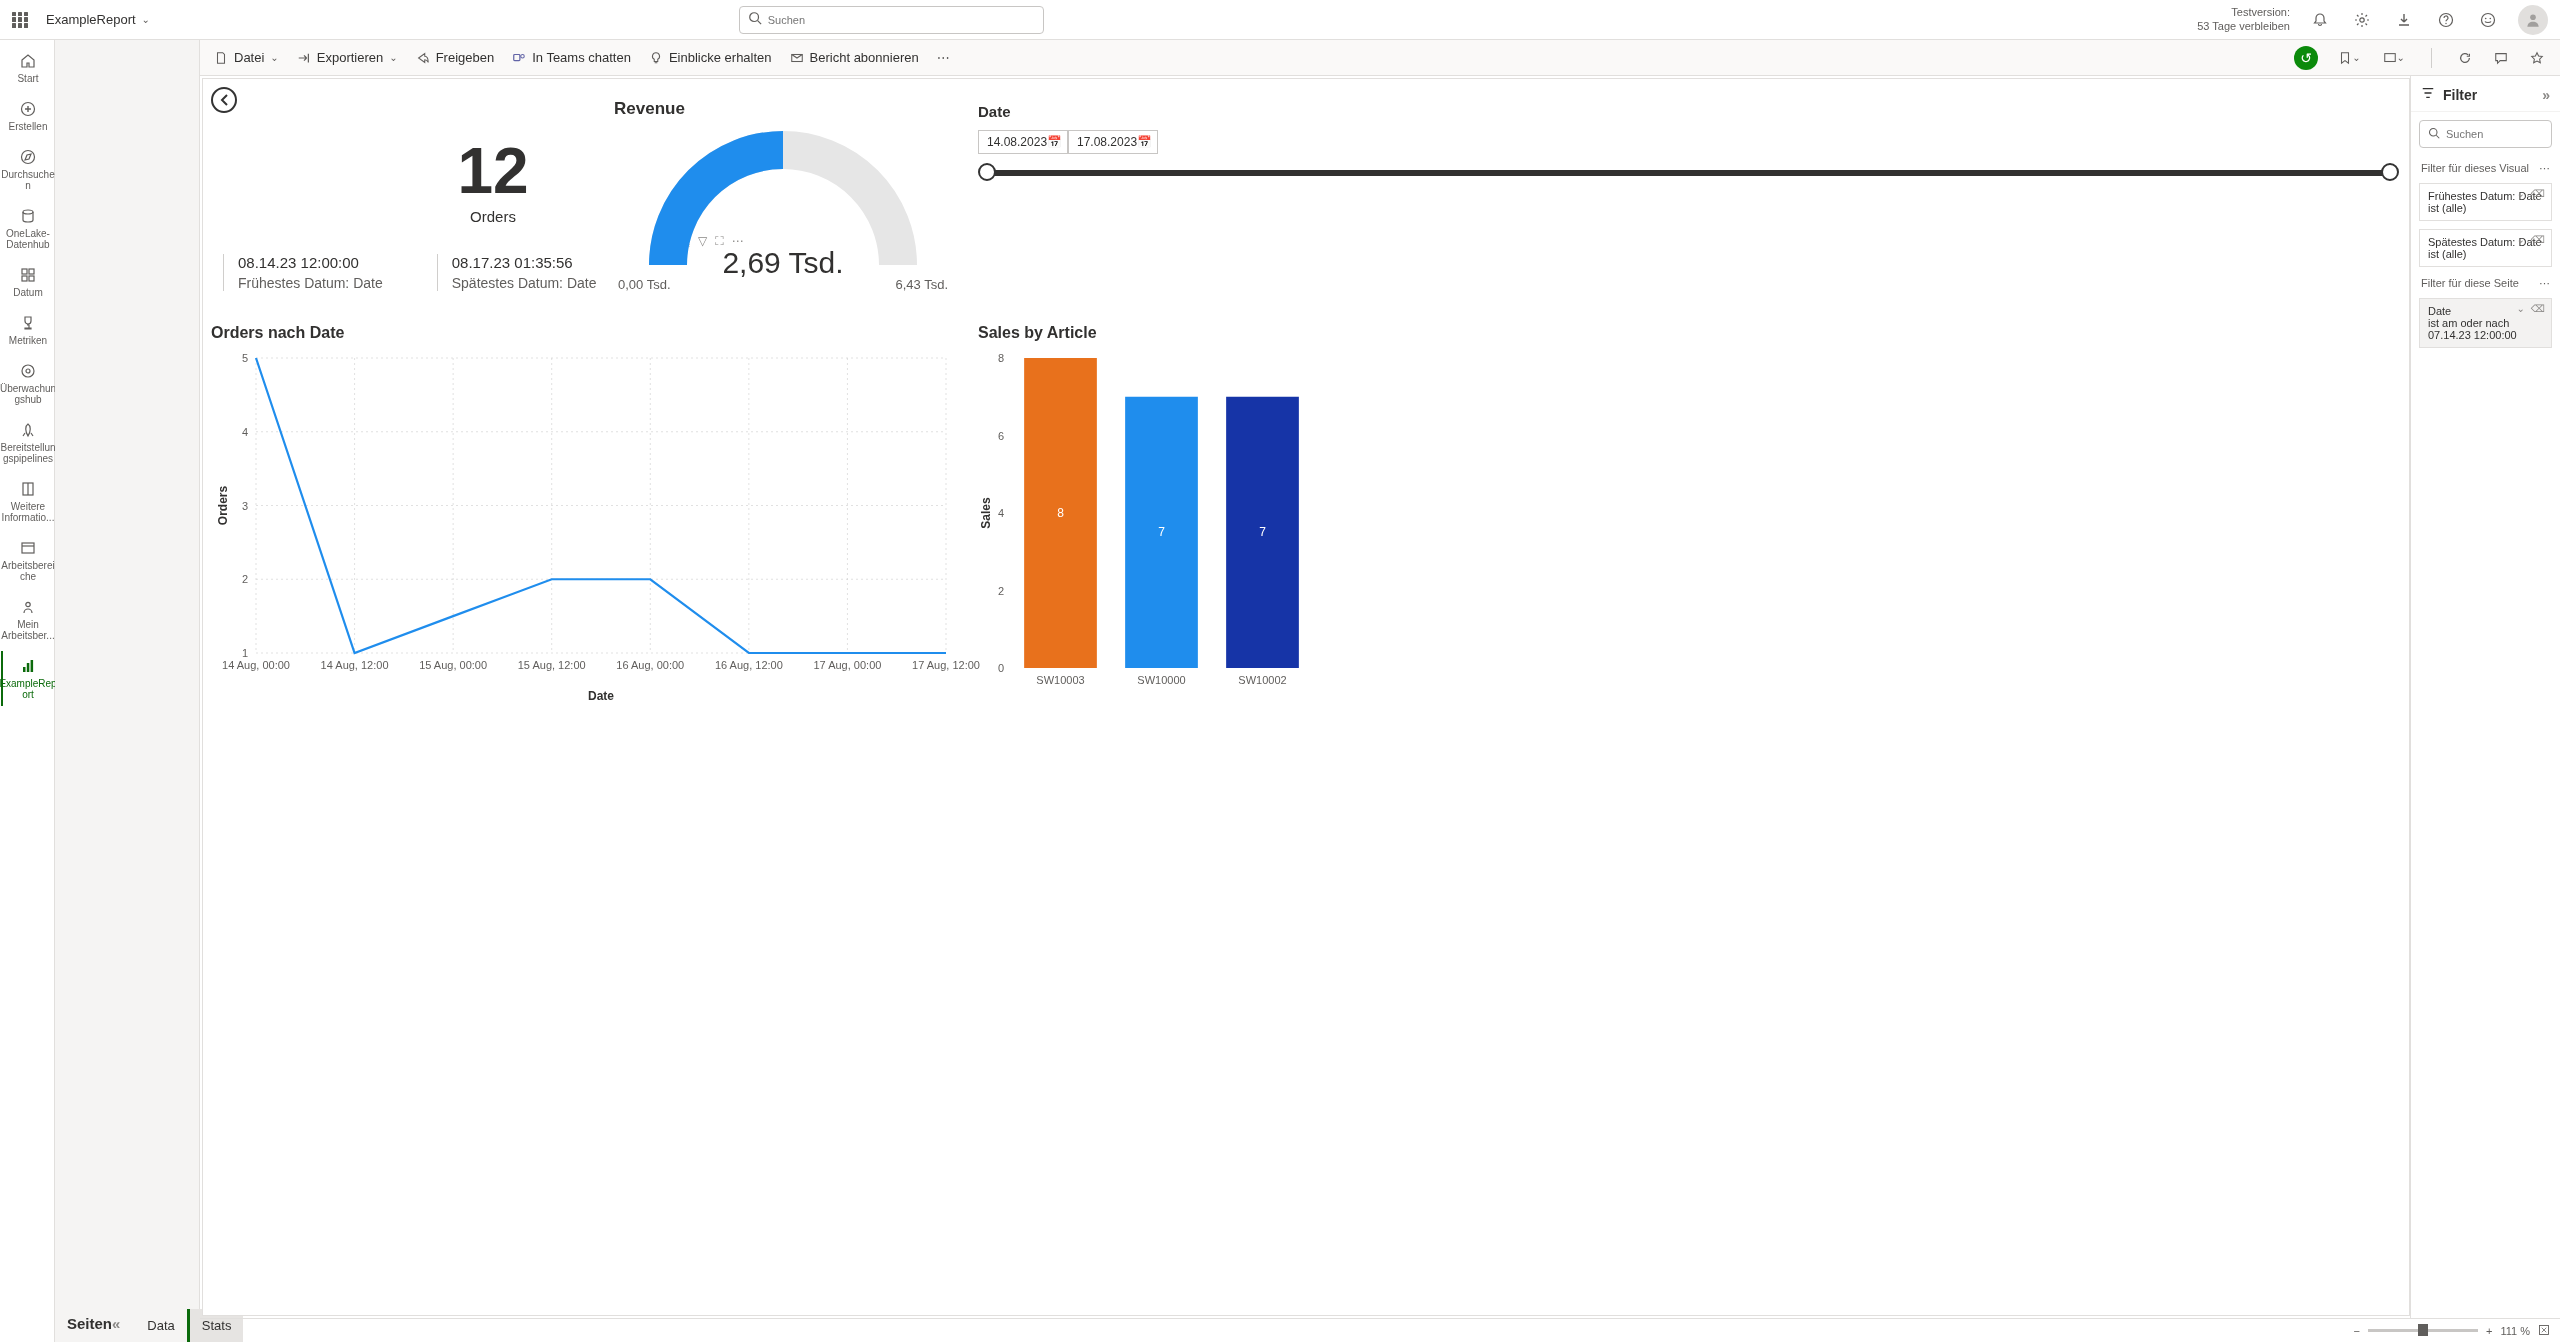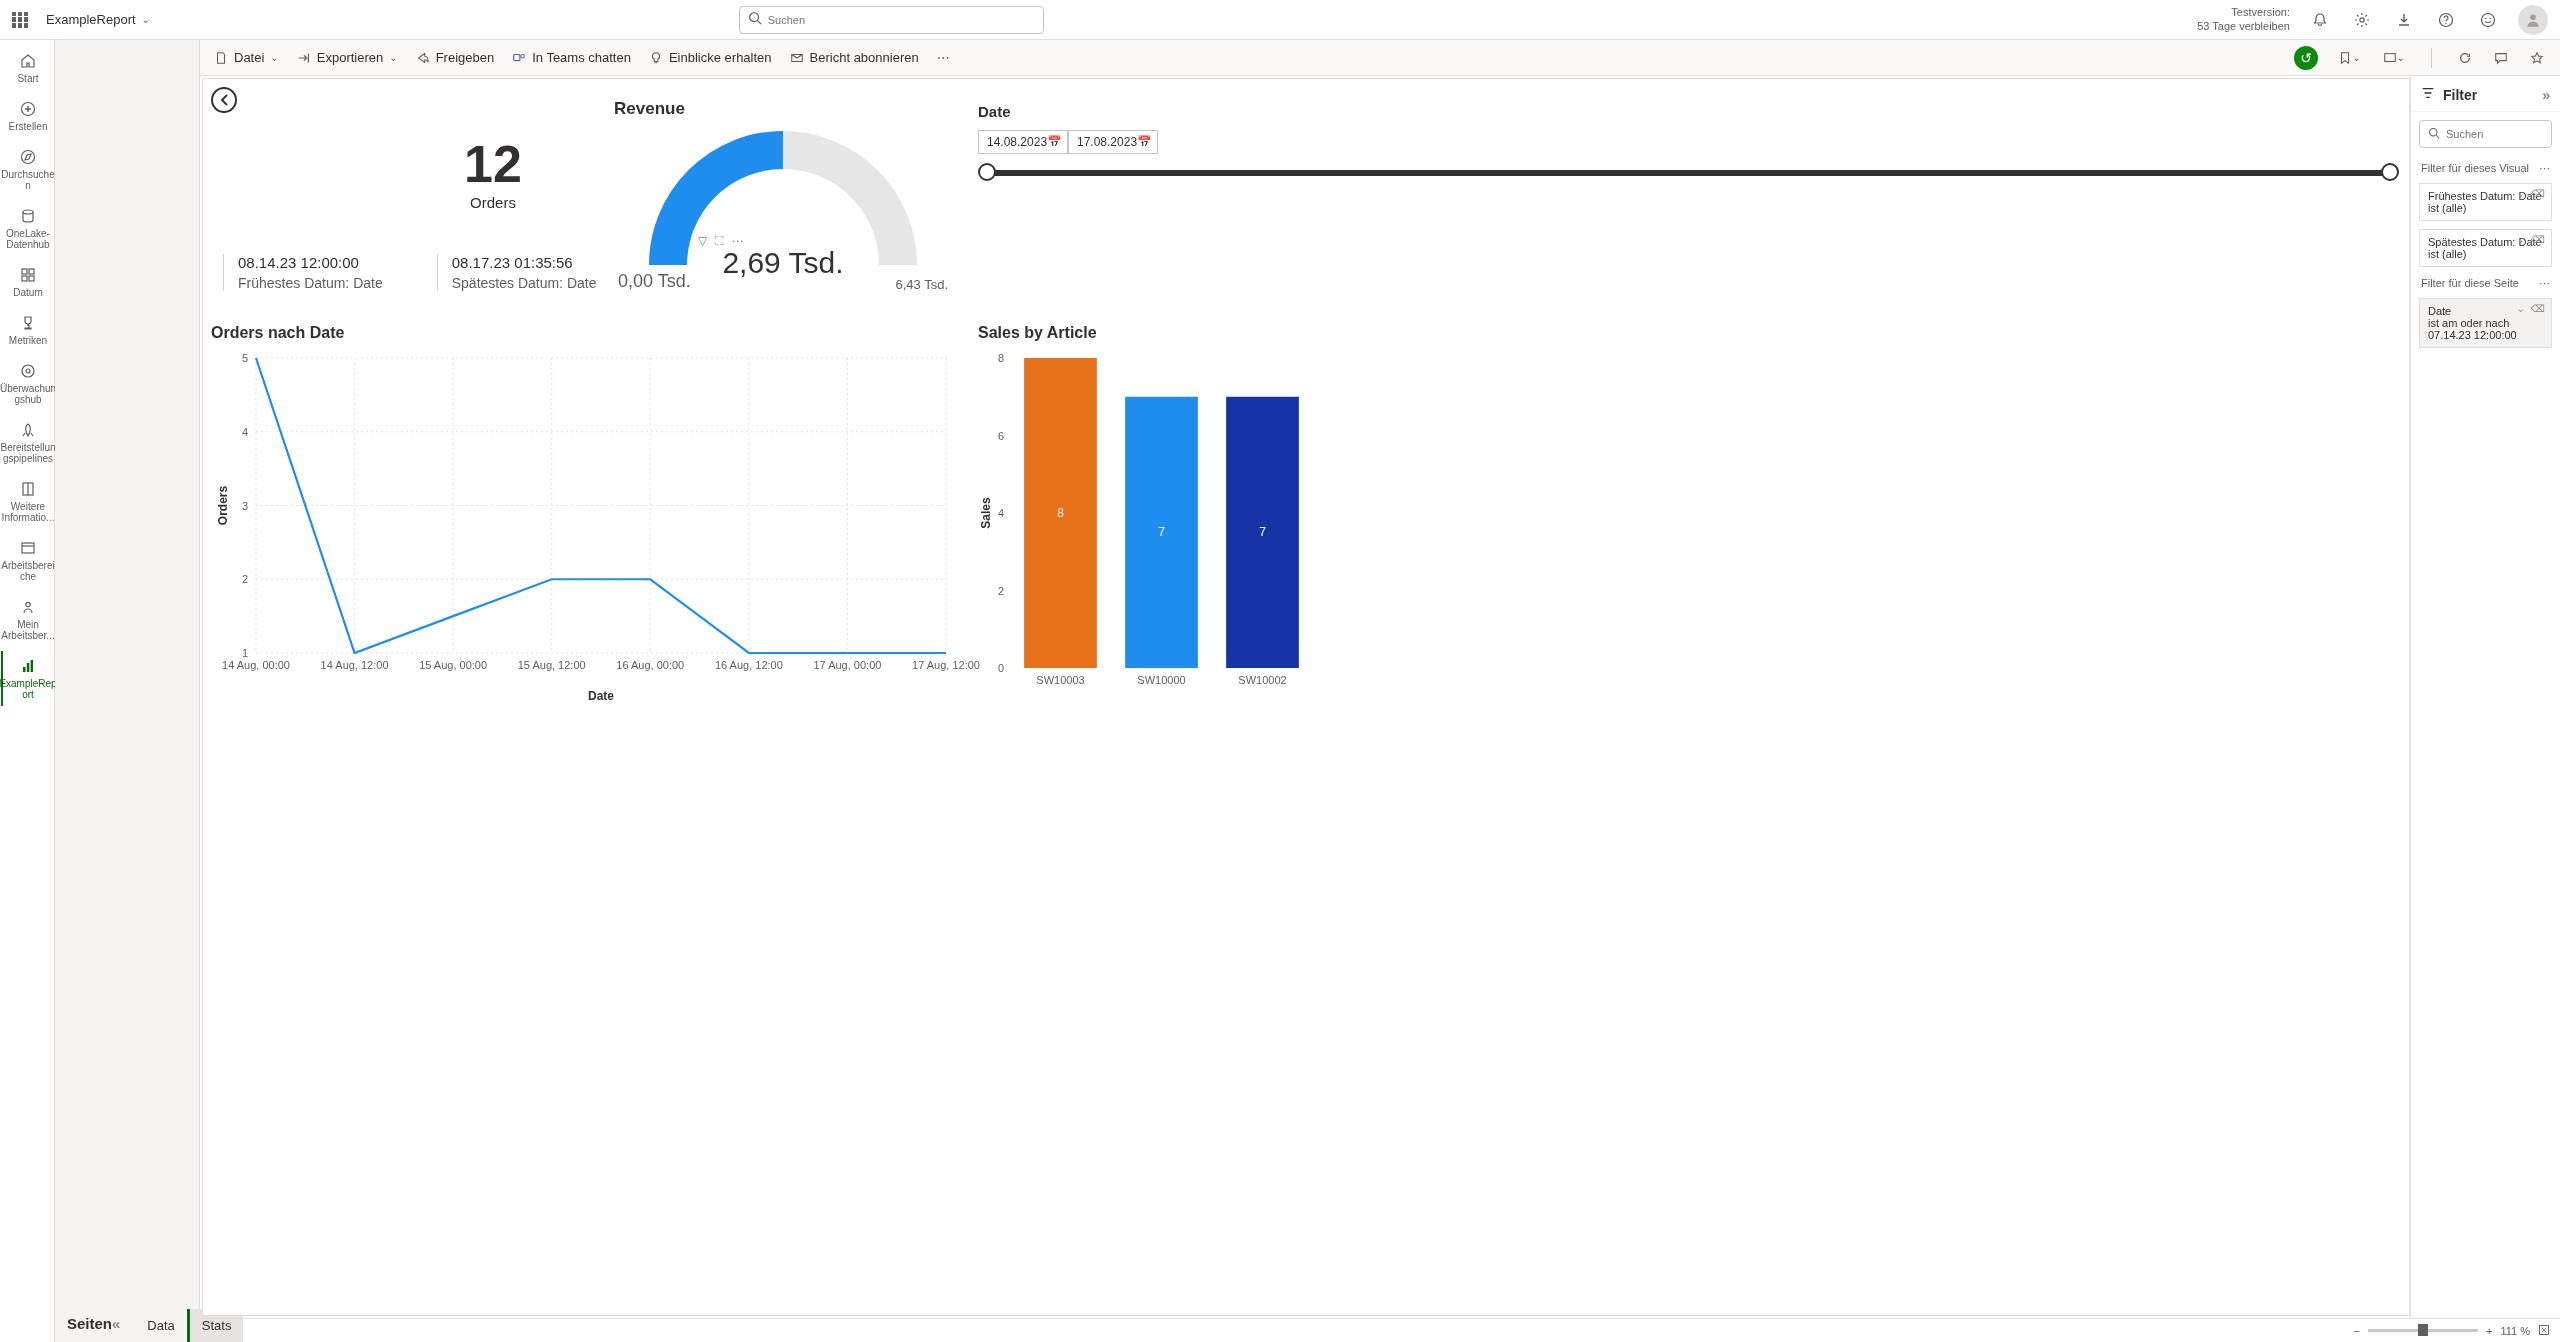--- a/index.html
+++ b/index.html
@@ -93,35 +93,35 @@
     flex:1; position:relative; background:#fff; border:1px solid #e1dfdd; margin:2px 0 2px 2px;
     min-width:0; overflow:hidden;
   }
 
   
   .back-arrow {
     position:absolute; left:8px; top:8px; width:26px; height:26px; border:2px solid #333; border-radius:50%;
     display:flex; align-items:center; justify-content:center; cursor:pointer;
   }
   .card-orders { position:absolute; left:170px; top:55px; width:240px; text-align:center; }
-  .card-orders .num { font-size:52px; font-weight:700; }
+  .card-orders .num { font-size:64px; font-weight:700; }
   .card-orders .lbl { font-size:15px; color:#323130; }
   .card-icons { position:absolute; left:475px; top:155px; display:flex; gap:8px; color:#8a8886; }
   .card-icons span{ font-size:12px; cursor:pointer; }
 
   .date-pair { position:absolute; left:20px; top:175px; display:flex; gap:40px; }
   .date-col { border-left:1px solid #d0cecc; padding:0 14px; }
   .date-col .dv { font-size:15px; }
   .date-col .dl { font-size:14px; color:#605e5c; margin-top:4px; }
 
   .gauge-wrap { position:absolute; left:405px; top:20px; width:350px; text-align:center; }
   .gauge-title { font-size:17px; font-weight:600; margin-bottom:6px; text-align:left; margin-left:6px; }
   .gauge { position:relative; height:165px; }
   .gauge .val { position:absolute; left:0; right:0; bottom:10px; font-size:30px; color:#323130; }
-  .gauge .min { position:absolute; left:10px; bottom:-2px; font-size:18px; color:#605e5c; }
+  .gauge .min { position:absolute; left:10px; bottom:-2px; font-size:13px; color:#605e5c; }
   .gauge .max { position:absolute; right:10px; bottom:-2px; font-size:13px; color:#605e5c; }
 
   .date-slicer { position:absolute; left:775px; top:24px; right:10px; }
   .date-slicer .ttl { font-size:15px; font-weight:600; margin-bottom:10px; }
   .date-inputs { display:flex; margin-bottom:16px; }
   .dbox { border:1px solid #c8c6c4; padding:4px 8px; width:90px; font-size:12px; display:flex; align-items:center; justify-content:space-between; }
   .slider { position:relative; height:6px; background:#323130; border-radius:3px; margin:8px 2px; }
   .slider .knob { position:absolute; top:-7px; width:18px; height:18px; border:2px solid #333; background:#fff; border-radius:50%; cursor:pointer; }
   .slider .k1 { left:-2px; }
   .slider .k2 { right:-2px; }

